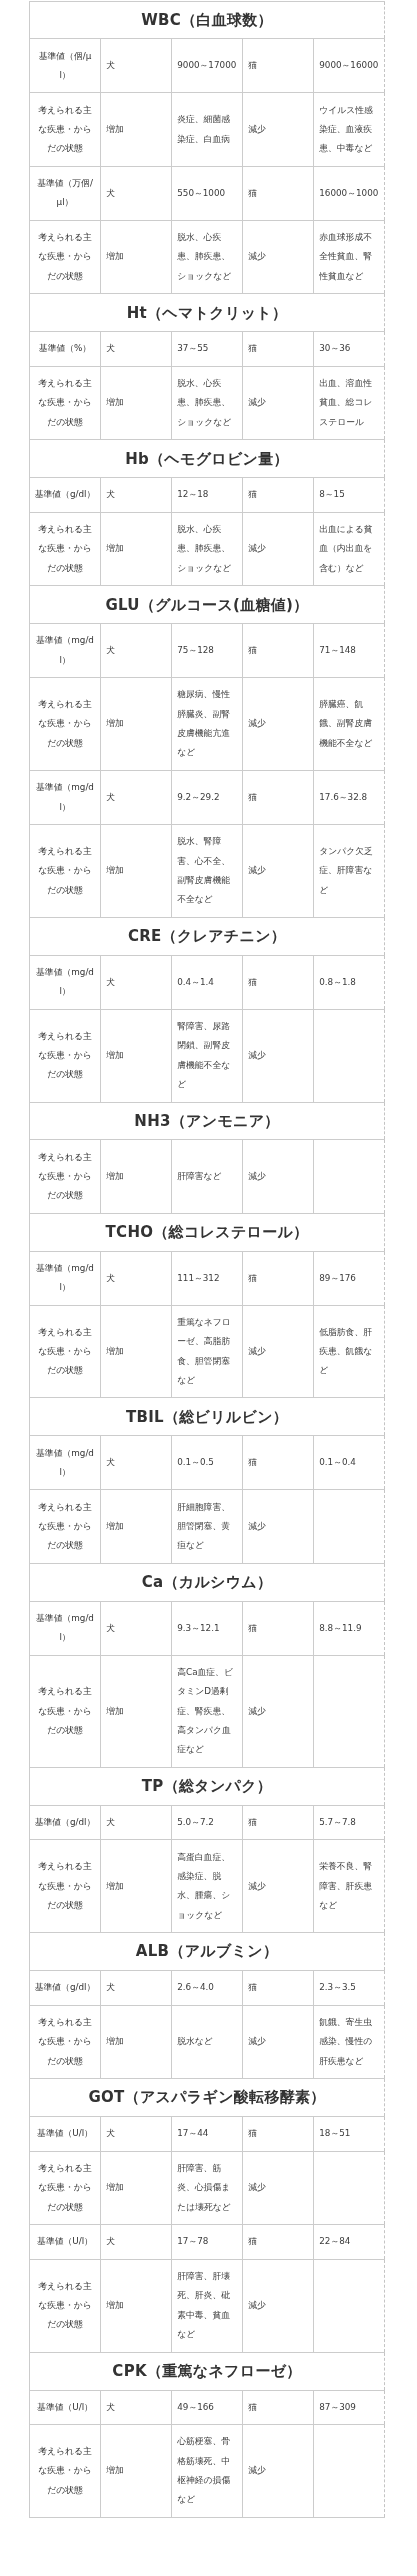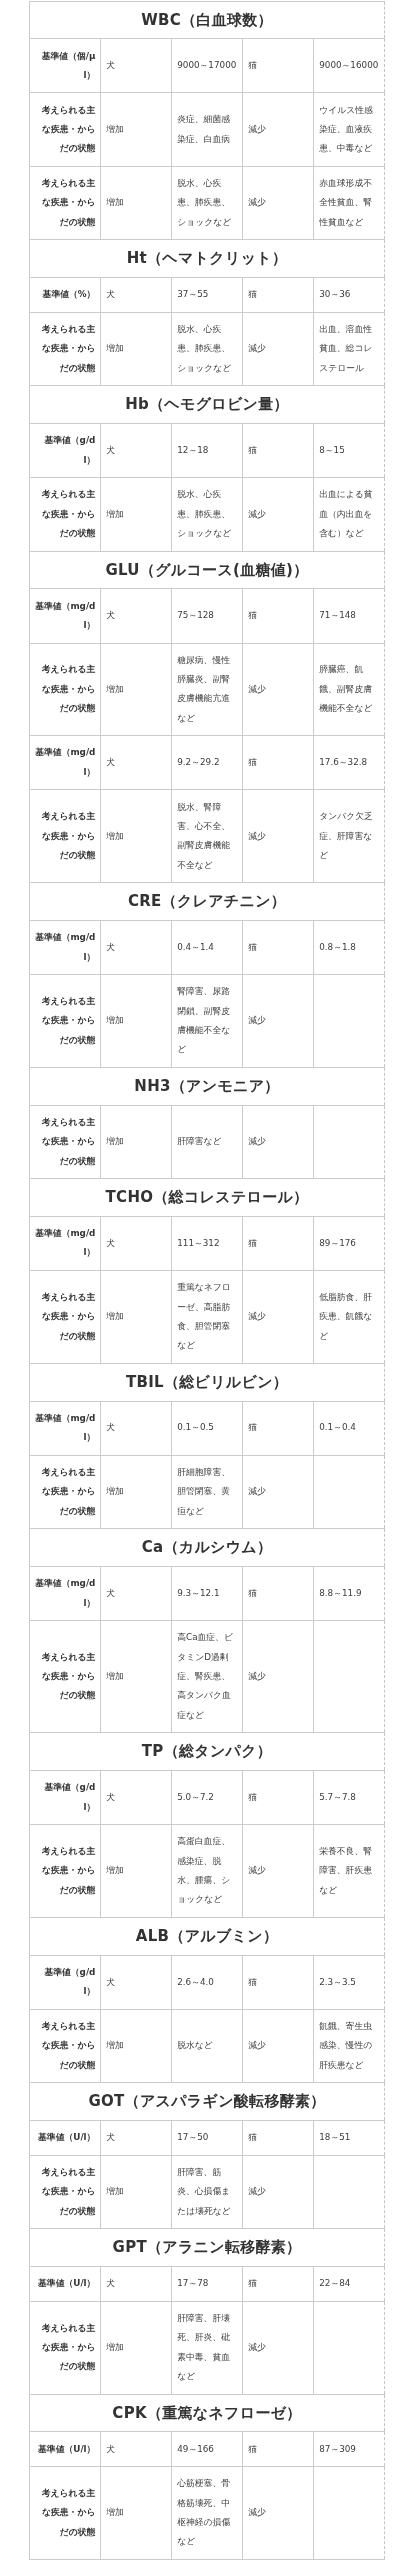--- a/index.html
+++ b/index.html
@@ -30,22 +30,22 @@
   td.title{
     font-weight:700;
     text-align:center;
     font-size:15px;
     color:#333333;
     padding:7.2px 4.1px;
     line-height:1.5;
     letter-spacing:0.3px;
   }
   th.rowhead{
-    font-weight:700;
-    text-align:right;
+    font-weight:400;
+    text-align:center;
     font-size:8.8px;
     color:#333333;
     padding:7.2px 4.6px;
     line-height:2.2;
   }
   td.species{
     font-weight:400;
     text-align:left;
     font-size:8.8px;
     color:#3c3c3c;
@@ -90,20 +90,27 @@
       <th class="rowhead">考えられる主な疾患・からだの状態</th>
       <td class="species">増加</td>
       <td class="value">炎症、細菌感染症、白血病</td>
       <td class="species">減少</td>
       <td class="value lastcol">ウイルス性感染症、血液疾患、中毒など</td>
     </tr>
   </tbody>
 
   <tbody>
     <tr>
+      <th class="rowhead">基準値（万個/μl）</th>
+      <td class="species">犬</td>
+      <td class="value">550～1000</td>
+      <td class="species">猫</td>
+      <td class="value lastcol">16000～1000</td>
+    </tr>
+    <tr>
       <th class="rowhead">考えられる主な疾患・からだの状態</th>
       <td class="species">増加</td>
       <td class="value">脱水、心疾患、肺疾患、ショックなど</td>
       <td class="species">減少</td>
       <td class="value lastcol">赤血球形成不全性貧血、腎性貧血など</td>
     </tr>
   </tbody>
 
   <tbody>
     <tr>
@@ -315,37 +322,34 @@
     </tr>
   </tbody>
 
   <tbody>
     <tr>
       <td colspan="5" class="title lastcol">GOT（アスパラギン酸転移酵素）</td>
     </tr>
     <tr>
       <th class="rowhead">基準値（U/l）</th>
       <td class="species">犬</td>
-      <td class="value">17～50</td>
+      <td class="value">17～44</td>
       <td class="species">猫</td>
       <td class="value lastcol">18～51</td>
     </tr>
     <tr>
       <th class="rowhead">考えられる主な疾患・からだの状態</th>
       <td class="species">増加</td>
       <td class="value">肝障害、筋炎、心損傷または壊死など</td>
       <td class="species">減少</td>
       <td class="value lastcol"></td>
     </tr>
   </tbody>
 
   <tbody>
-    <tr>
-      <td colspan="5" class="title lastcol">GPT（アラニン転移酵素）</td>
-    </tr>
     <tr>
       <th class="rowhead">基準値（U/l）</th>
       <td class="species">犬</td>
       <td class="value">17～78</td>
       <td class="species">猫</td>
       <td class="value lastcol">22～84</td>
     </tr>
     <tr>
       <th class="rowhead">考えられる主な疾患・からだの状態</th>
       <td class="species">増加</td>

